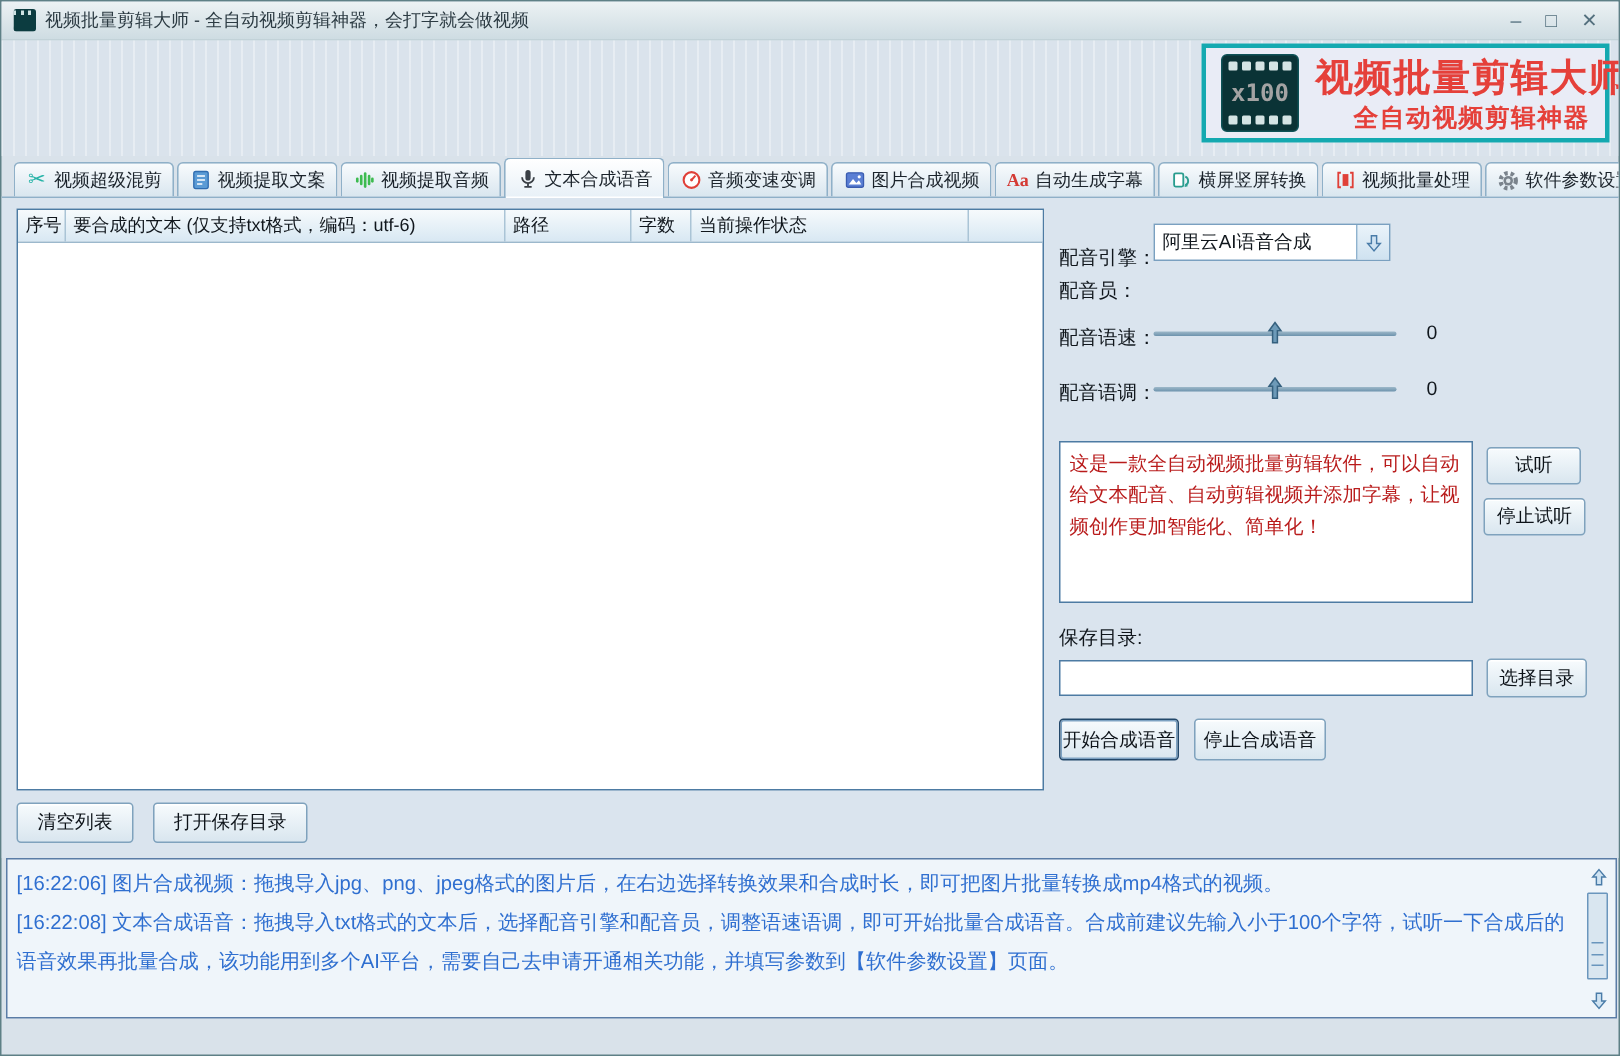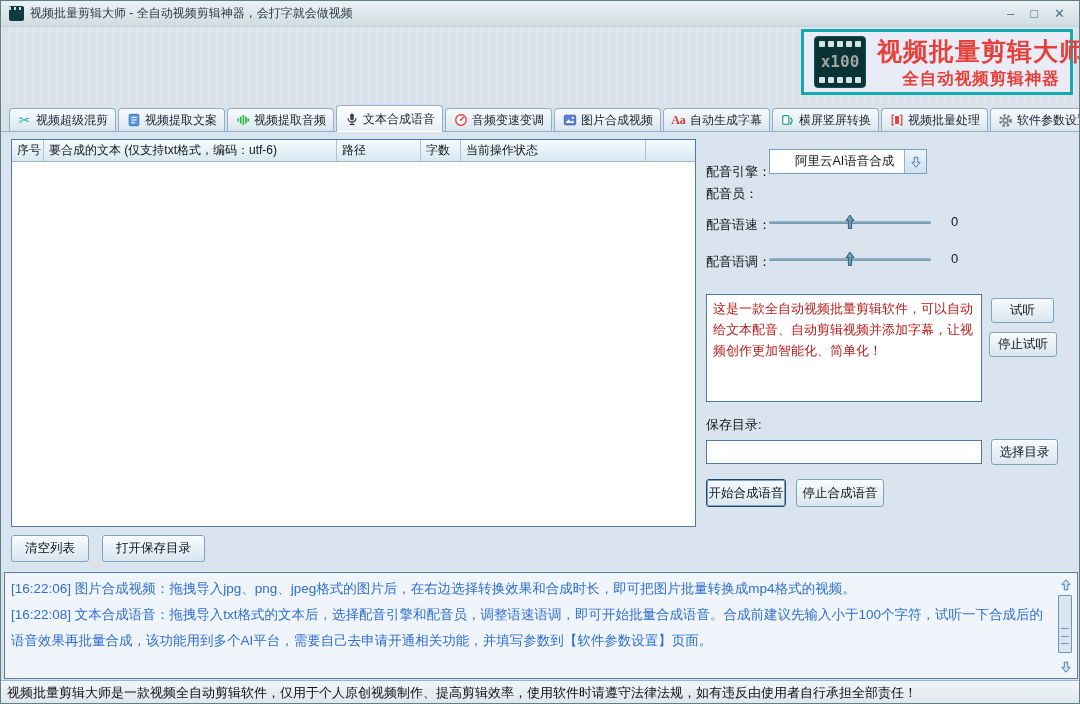--- a/index.html
+++ b/index.html
@@ -106,21 +106,21 @@
   }
   .left-btns { position:absolute; left:10px; top:403px; display:flex; gap:13px; }
   .left-btns .btn { height:27px; padding:0 13px; }
 
   
   .vlabel { position:absolute; font-size:13px; color:#10161c; white-space:nowrap; }
   .dropdown {
     position:absolute; background:#fff; border:1px solid #7aa0c0;
     display:flex; align-items:center; font-size:12.5px; color:#10161c;
   }
-  .dd-value { padding-left:5px; flex:1; overflow:hidden; white-space:nowrap;margin-left:20px; }
+  .dd-value { padding-left:5px; flex:1; overflow:hidden; white-space:nowrap; }
   .dd-arrow {
     width:22px; align-self:stretch; border-left:1px solid #8fb3cf;
     background:linear-gradient(#eaf3fa,#cfe2f0);
     display:flex; align-items:center; justify-content:center; cursor:default;
   }
   .slider-track {
     position:absolute; height:3px;
     background:linear-gradient(#9db8c9,#6d93ad);
     border-radius:2px;
   }
@@ -398,17 +398,14 @@
           </span>
       </span>
       <span class="sb-btn sb-down">
         <svg width="14" height="14" viewBox="0 0 16 16">
             <path d="M8 14 L3.2 8.4 H6 V2.5 H10 V8.4 H12.8 Z" fill="#cfe3f2" stroke="#4a7ca8" stroke-width="1.1"></path>
           </svg>
       </span>
     </div>
   </div>
 
-  <div class="statusbar">
-    <span>视频批量剪辑大师是一款视频全自动剪辑软件，仅用于个人原创视频制作、提高剪辑效率，使用软件时请遵守法律法规，如有违反由使用者自行承担全部责任！</span>
-  </div>
 
 </div>
 
 </body></html>

